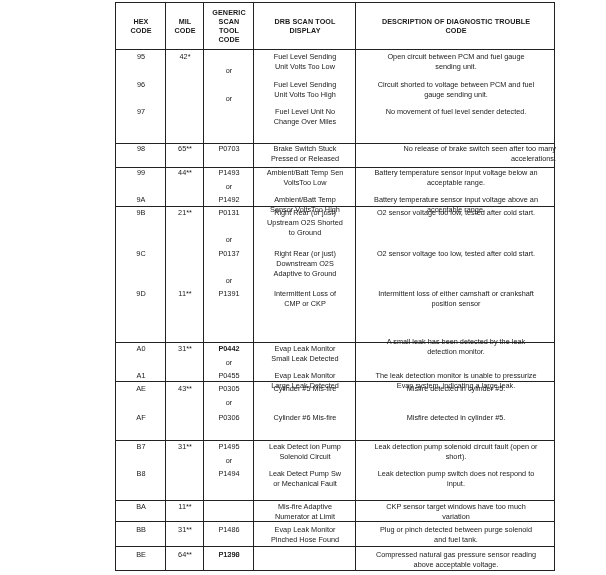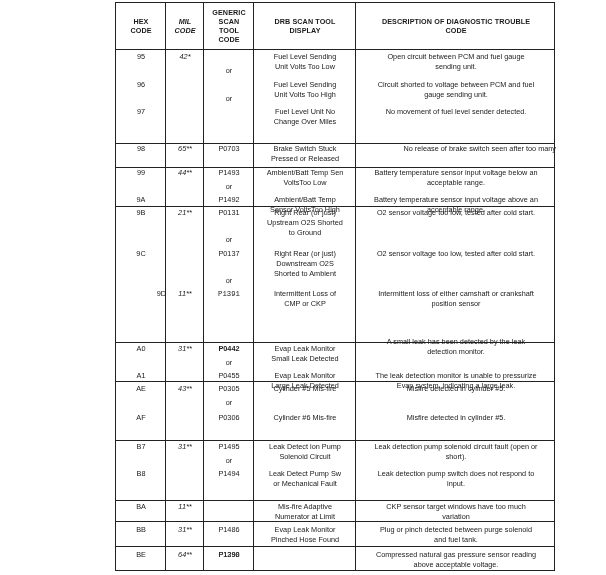--- a/index.html
+++ b/index.html
@@ -7,21 +7,21 @@
          font-family: "Liberation Sans", sans-serif; color: #1a1a1a; }
   .tbl { position: absolute; left: 115px; top: 2px; width: 440px; height: 569px;
          border: 1px solid #222; box-sizing: border-box; }
   .vline { position: absolute; top: 0; bottom: 0; width: 0; border-left: 1px solid #222; }
   .hline { position: absolute; left: 0; right: 0; height: 0; border-top: 1px solid #222; }
   .hdr { position: absolute; top: 0; height: 46px; display: flex; align-items: center;
          justify-content: center; text-align: center; font-weight: bold; font-size: 7.2px;
          line-height: 9px; letter-spacing: 0.1px; }
   .c { position: absolute; text-align: center; font-size: 7.3px; line-height: 10px; white-space: nowrap; }
   .hex  { left: 0;   width: 50px; }
-  .mil  { left: 50px; width: 38px; font-style: italic; }
+  .mil  { left: 50px; width: 38px; }
   .gen  { left: 88px; width: 50px; }
   .drb  { left: 138px; width: 102px; }
   .desc { left: 240px; width: 200px; }
 </style>
 </head>
 <body>
 
 <div class="tbl" id="tbl">
 
   <div class="vline" style="left:49px"></div>
@@ -101,20 +101,21 @@
     </div>
     <div class="c hex" style="top: 141px;">98</div>
     <div class="c mil" style="top: 141px;">65**</div>
     <div class="c gen" style="top: 141px;">P0703</div>
     <div class="c drb" style="top: 141px;">
       <div>Brake Switch Stuck</div>
       <div>Pressed or Released</div>
     </div>
     <div class="c desc" style="top: 141px; text-align: right;">
       <div>No release of brake switch seen after too many</div>
+      <div>accelerations.</div>
     </div>
     <div class="c hex" style="top: 165px;">99</div>
     <div class="c mil" style="top: 165px;">44**</div>
     <div class="c gen" style="top: 165px;">P1493</div>
     <div class="c drb" style="top: 165px;">
       <div>Ambient/Batt Temp Sen</div>
       <div>VoltsToo Low</div>
     </div>
     <div class="c desc" style="top: 165px;">
       <div>Battery temperature sensor input voltage below an</div>
@@ -139,28 +140,28 @@
       <div>to Ground</div>
     </div>
     <div class="c desc" style="top: 205px;">
       <div>O2 sensor voltage too low, tested after cold start.</div>
     </div>
     <div class="c hex" style="top: 246px;">9C</div>
     <div class="c gen" style="top: 246px;">P0137</div>
     <div class="c drb" style="top: 246px;">
       <div>Right Rear (or just)</div>
       <div>Downstream O2S</div>
-      <div>Shorted to Ambient</div>
+      <div>Adaptive to Ground</div>
     </div>
     <div class="c desc" style="top: 246px;">
       <div>O2 sensor voltage too low, tested after cold start.</div>
     </div>
-    <div class="c hex" style="top: 286px; text-align: right;">9D</div>
+    <div class="c hex" style="top: 286px;">9D</div>
     <div class="c mil" style="top: 286px;">11**</div>
-    <div class="c gen" style="top: 286px; font-family: Liberation Mono, monospace;">P1391</div>
+    <div class="c gen" style="top: 286px;">P1391</div>
     <div class="c drb" style="top: 286px;">
       <div>Intermittent Loss of</div>
       <div>CMP or CKP</div>
     </div>
     <div class="c desc" style="top: 286px;">
       <div>Intermittent loss of either camshaft or crankshaft</div>
       <div>position sensor</div>
     </div>
     <div class="c hex" style="top: 341px;">A0</div>
     <div class="c mil" style="top: 341px;">31**</div>

